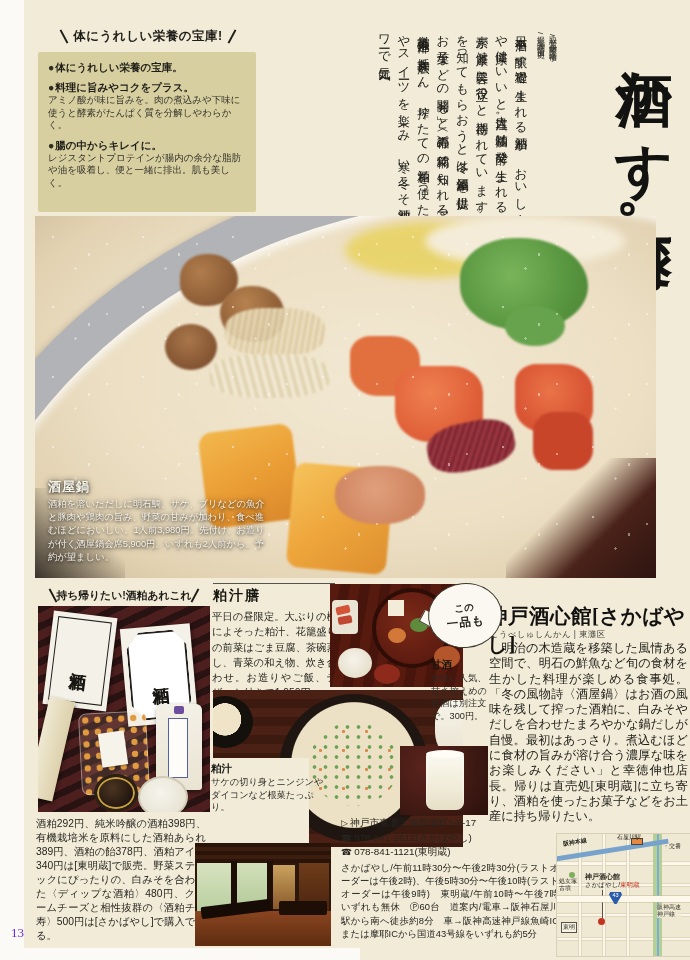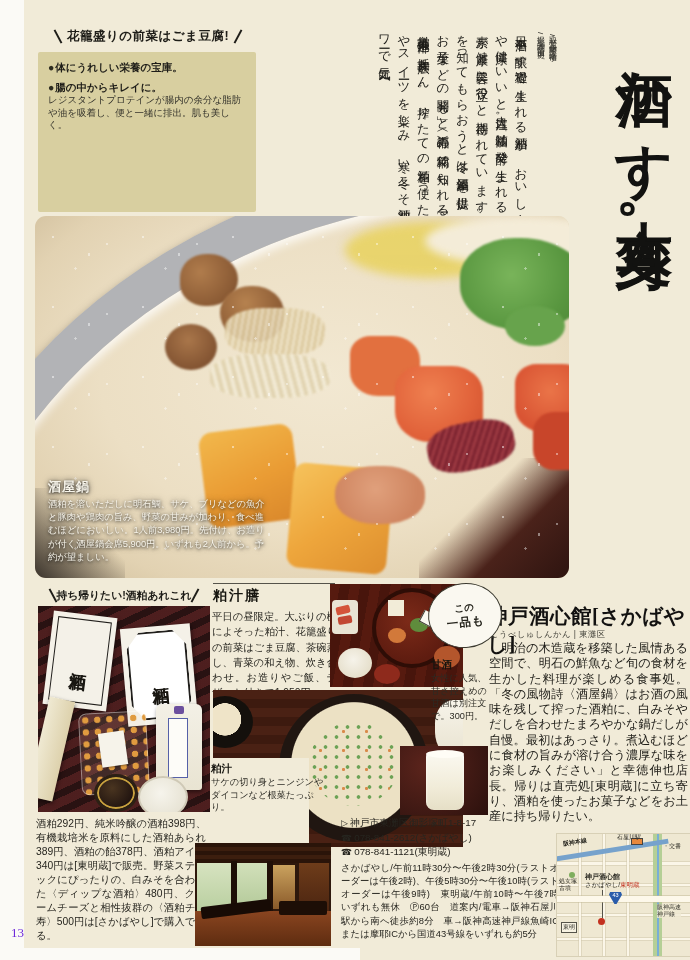--- a/index.html
+++ b/index.html
@@ -25,22 +25,22 @@
   .b-body{font-size:9.5px;line-height:12.5px;color:#33322a;}
   .bullet{color:#2e2d20;margin-right:1px;}
   
   .lead{left:268px;top:26px;width:262px;height:202px;font-family:"Liberation Serif","DejaVu Serif",serif;
       font-size:12.5px;line-height:19.5px;letter-spacing:1.2px;color:#1d1c18;}
   .credits{left:534px;top:30px;height:130px;font-size:8px;line-height:12px;letter-spacing:1px;color:#3a3933;}
   .main-title{left:612px;top:24px;height:512px;font-size:57px;line-height:64px;font-weight:600;
       letter-spacing:7px;color:#121210;font-family:"Liberation Serif","DejaVu Serif",serif;}
   
   .photo{overflow:hidden;}
-  .hotpot{left:35px;top:216px;width:534px;height:362px;background:
-      radial-gradient(ellipse at 55% 45%, #f2e8d2 0%, #ecdfc4 55%, #e2d2b2 80%, #cdbb98 100%); border-radius: 11px;}
+  .hotpot{left:35px;top:216px;width:621px;height:362px;background:
+      radial-gradient(ellipse at 55% 45%, #f2e8d2 0%, #ecdfc4 55%, #e2d2b2 80%, #cdbb98 100%);}
   .blob{position:absolute;filter:blur(1px);}
   .rim{position:absolute;left:-140px;top:-58px;width:1150px;height:1020px;border-radius:50%;
       border:40px solid #b2b3b6;box-shadow:inset 0 6px 10px rgba(255,255,255,.8),0 4px 8px rgba(60,50,40,.5);}
   .hp-caption{left:48px;top:478px;width:218px;color:#f7f4ea;text-shadow:0 1px 3px rgba(20,20,20,.85),0 0 6px rgba(20,20,20,.6);}
   .hp-caption .t{font-size:13px;font-weight:bold;letter-spacing:1px;margin-bottom:2px;}
   .hp-caption .b{font-size:9.3px;line-height:13.2px;}
   
   .souvenir-title{left:34px;top:588px;width:180px;display:flex;align-items:center;justify-content:center;gap:2px;
       font-weight:bold;font-size:10.8px;color:#1e1d18;}
   .souvenir-photo{left:38px;top:606px;width:172px;height:206px;background:#3f1b1b;}
@@ -93,26 +93,30 @@
   .pp{position:absolute;}
   .page-number{left:11px;top:925px;font-size:13px;color:#6d28d9;font-family:"Liberation Serif","DejaVu Serif",serif;}
 </style>
 </head>
 <body>
 
 <div class="page">
 
   <div class="abs benefits-title">
     <span class="slash l"></span>
-    <span>花籠盛りの前菜はごま豆腐!</span>
+    <span>体にうれしい栄養の宝庫!</span>
     <span class="slash r"></span>
   </div>
   <div class="abs benefits-box">
     <div class="b-item">
       <div class="b-head"><span class="bullet">●</span><span>体にうれしい栄養の宝庫。</span></div>
+    </div>
+    <div class="b-item">
+      <div class="b-head"><span class="bullet">●</span><span>料理に旨みやコクをプラス。</span></div>
+      <div class="b-body">アミノ酸が味に旨みを。肉の煮込みや下味に使うと酵素がたんぱく質を分解しやわらかく。</div>
     </div>
     <div class="b-item">
       <div class="b-head"><span class="bullet">●</span><span>腸の中からキレイに。</span></div>
       <div class="b-body">レジスタントプロテインが腸内の余分な脂肪や油を吸着し、便と一緒に排出。肌も美しく。</div>
     </div>
   </div>
 
   <div class="abs v lead">日本酒を醸す過程で生まれる酒粕が、おいしさや健康にいいと大注目。「酒粕は発酵で生まれる豊富な栄養素が健康と美容に役立つと期待されています。魅力を知ってもらおうと冬は酒屋鍋を提供し、お菓子などの開発も」と〈福寿〉の銘柄で知られる[神戸酒心館]営業推進部の坂井和広さん。搾りたての酒粕を使った料理やスイーツを楽しみ、寒い冬こそ酒粕パワーで元気に!</div>
   <div class="abs v credits">
     <div>取材・文/伊藤順子 一幡祐子</div>

